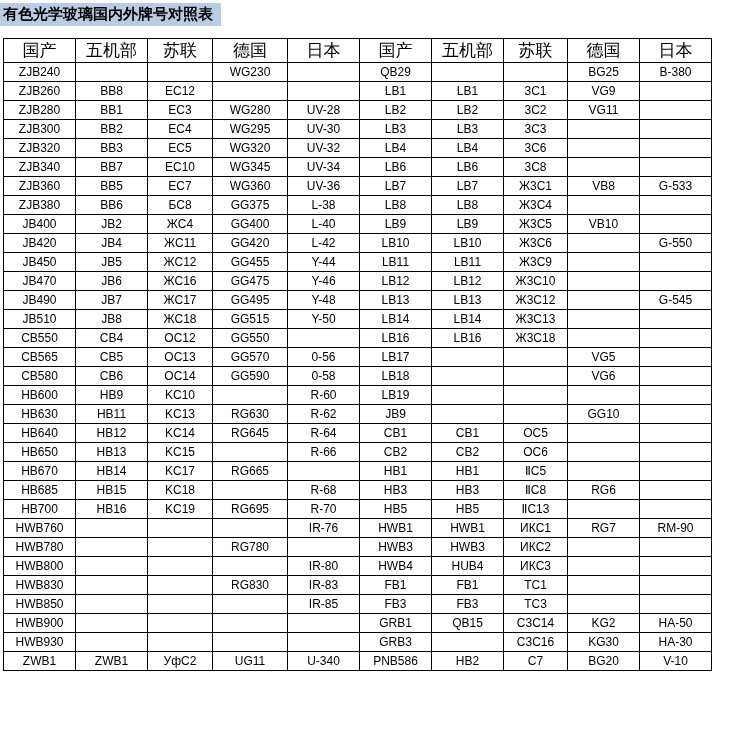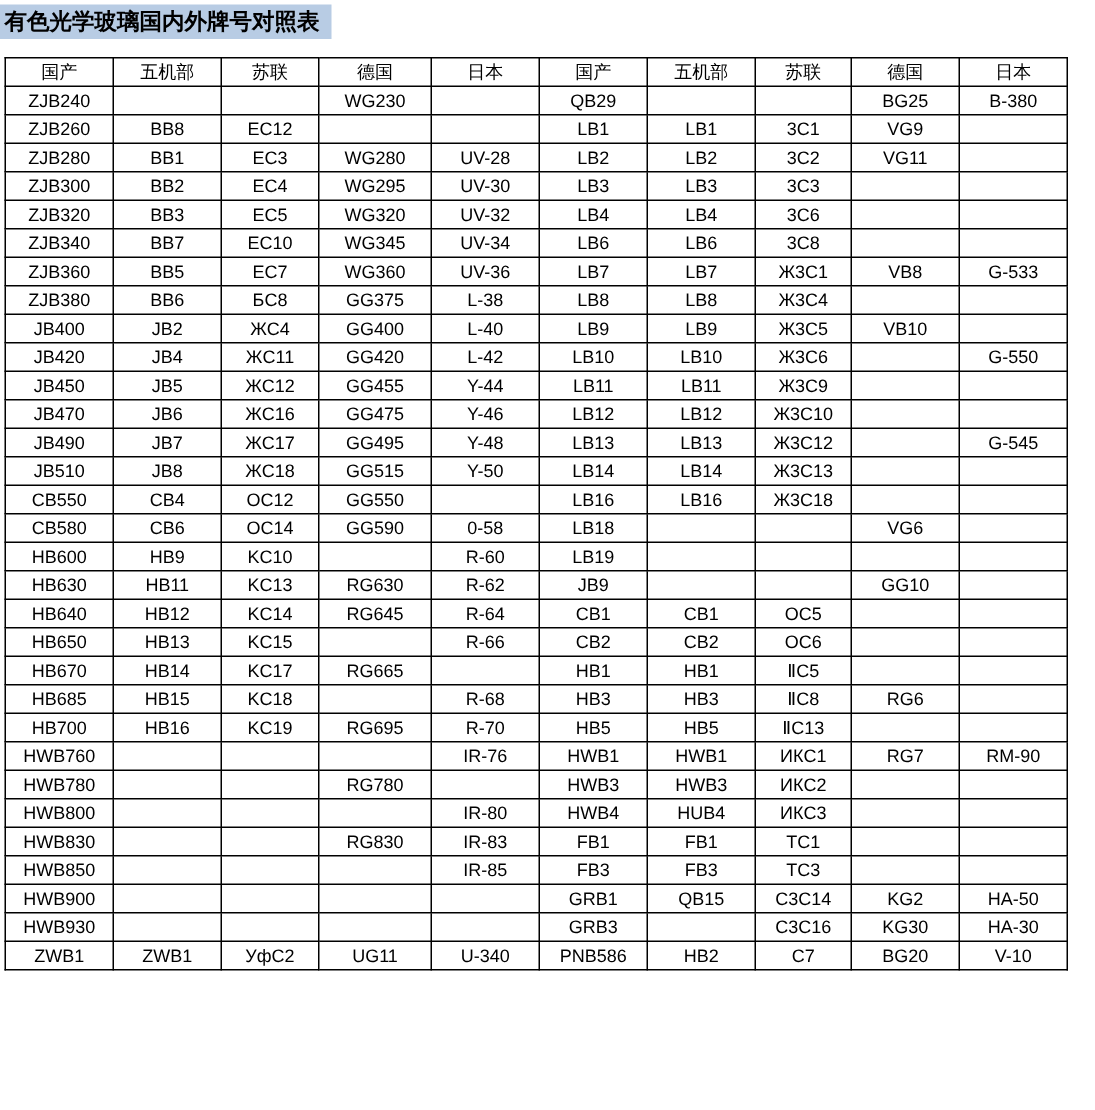--- a/index.html
+++ b/index.html
@@ -42,21 +42,21 @@
     height: 18px;
     padding: 0 1px;
     text-align: center;
     vertical-align: middle;
     font-size: 12px;
     color: #000000;
     white-space: nowrap;
     overflow: hidden;
   }
   table.cmp tr.hdr td {
-    font-size: 12px;
+    font-size: 17px;
   }
 </style>
 </head>
 <body>
 
 <div class="page">
   <div class="title" style="background: rgb(184, 204, 228);">有色光学玻璃国内外牌号对照表</div>
 
   <table class="cmp">
     <colgroup>
@@ -258,20 +258,32 @@
           <td>OC12</td>
           <td>GG550</td>
           <td></td>
           <td>LB16</td>
           <td>LB16</td>
           <td>Ж3C18</td>
           <td></td>
           <td></td>
         </tr>
         <tr>
+          <td>CB565</td>
+          <td>CB5</td>
+          <td>OC13</td>
+          <td>GG570</td>
+          <td>0-56</td>
+          <td>LB17</td>
+          <td></td>
+          <td></td>
+          <td>VG5</td>
+          <td></td>
+        </tr>
+        <tr>
           <td>CB580</td>
           <td>CB6</td>
           <td>OC14</td>
           <td>GG590</td>
           <td>0-58</td>
           <td>LB18</td>
           <td></td>
           <td></td>
           <td>VG6</td>
           <td></td>

